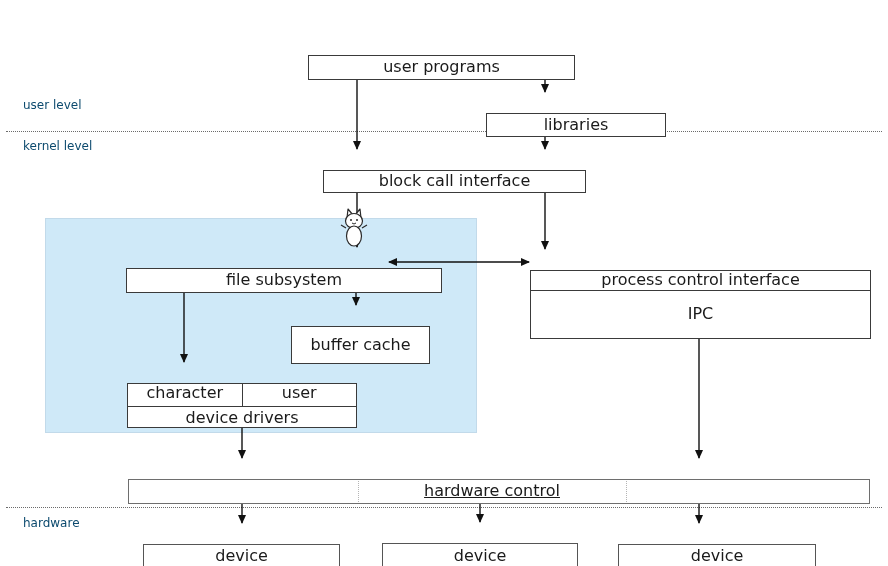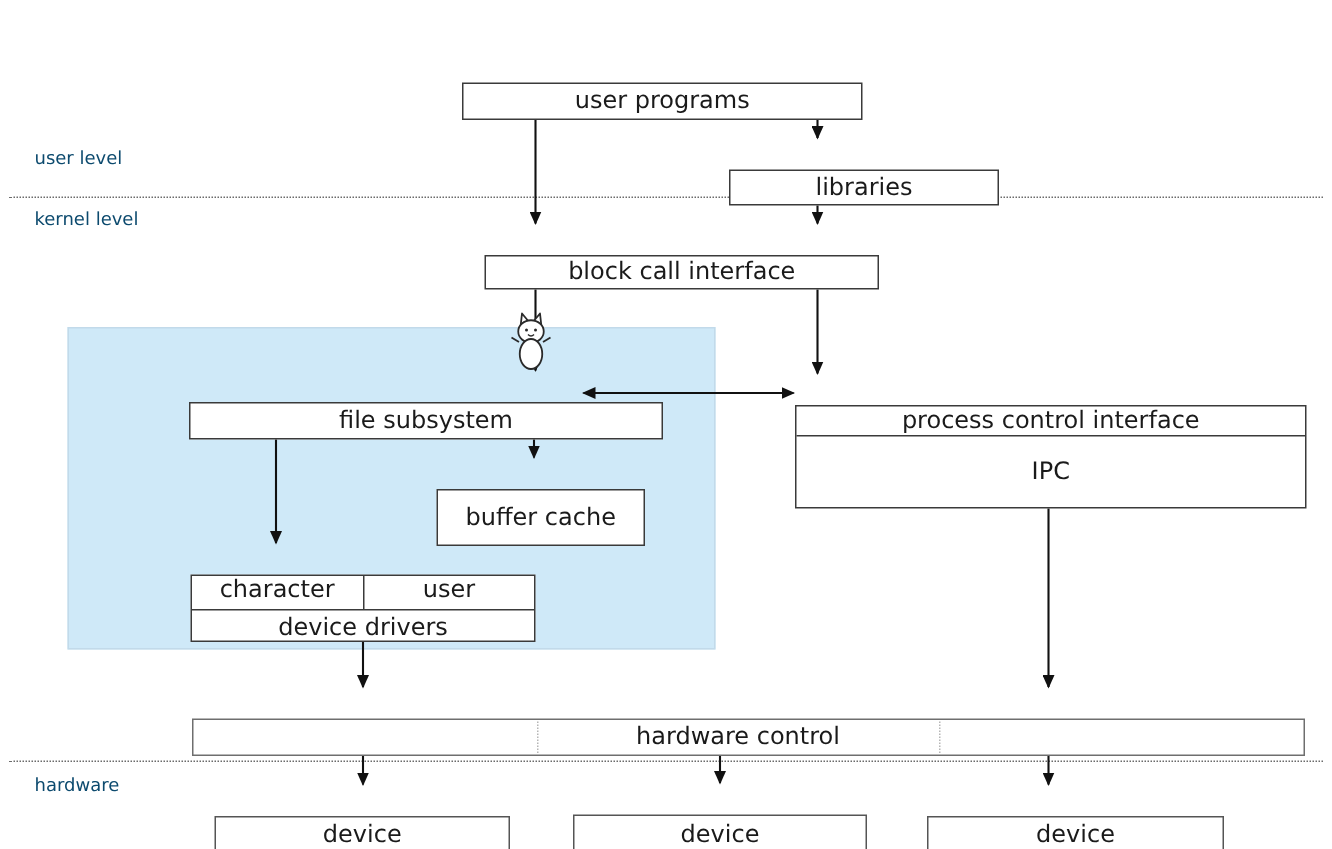--- a/index.html
+++ b/index.html
@@ -27,21 +27,21 @@
   
   #drvtable{left:127px;top:363px;width:230px;height:45px;flex-direction:column;padding:0;}
   #drvtable .row1{width:100%;height:23px;display:flex;border-bottom:1px solid #3a3a3a;box-sizing:border-box;}
   #drvtable .cell{flex:1;display:flex;align-items:flex-start;justify-content:center;box-sizing:border-box;}
   #drvtable .cell + .cell{border-left:1px solid #3a3a3a;}
   #drvtable .row2{width:100%;flex:1;display:flex;align-items:flex-end;justify-content:center;}
   
   #hwbar{left:128px;top:459px;width:742px;height:25px;border:1px solid #6e6e6e;}
   #hwbar .seg-divider{position:absolute;top:1px;bottom:1px;width:0;border-left:1px dotted #b5b5b5;}
   #hwbar .hw-label{position:absolute;left:229px;width:268px;top:0;bottom:0;
-    display:flex;align-items:center;justify-content:center;}
+    display:flex;align-items:center;justify-content:center;text-decoration:underline;}
   .devbox{border-color:#555;}
 </style>
 </head>
 <body>
 
 <div id="stage">
 
   <div class="highlight"></div>
 
   <div class="dotline" style="top:131px"></div>

